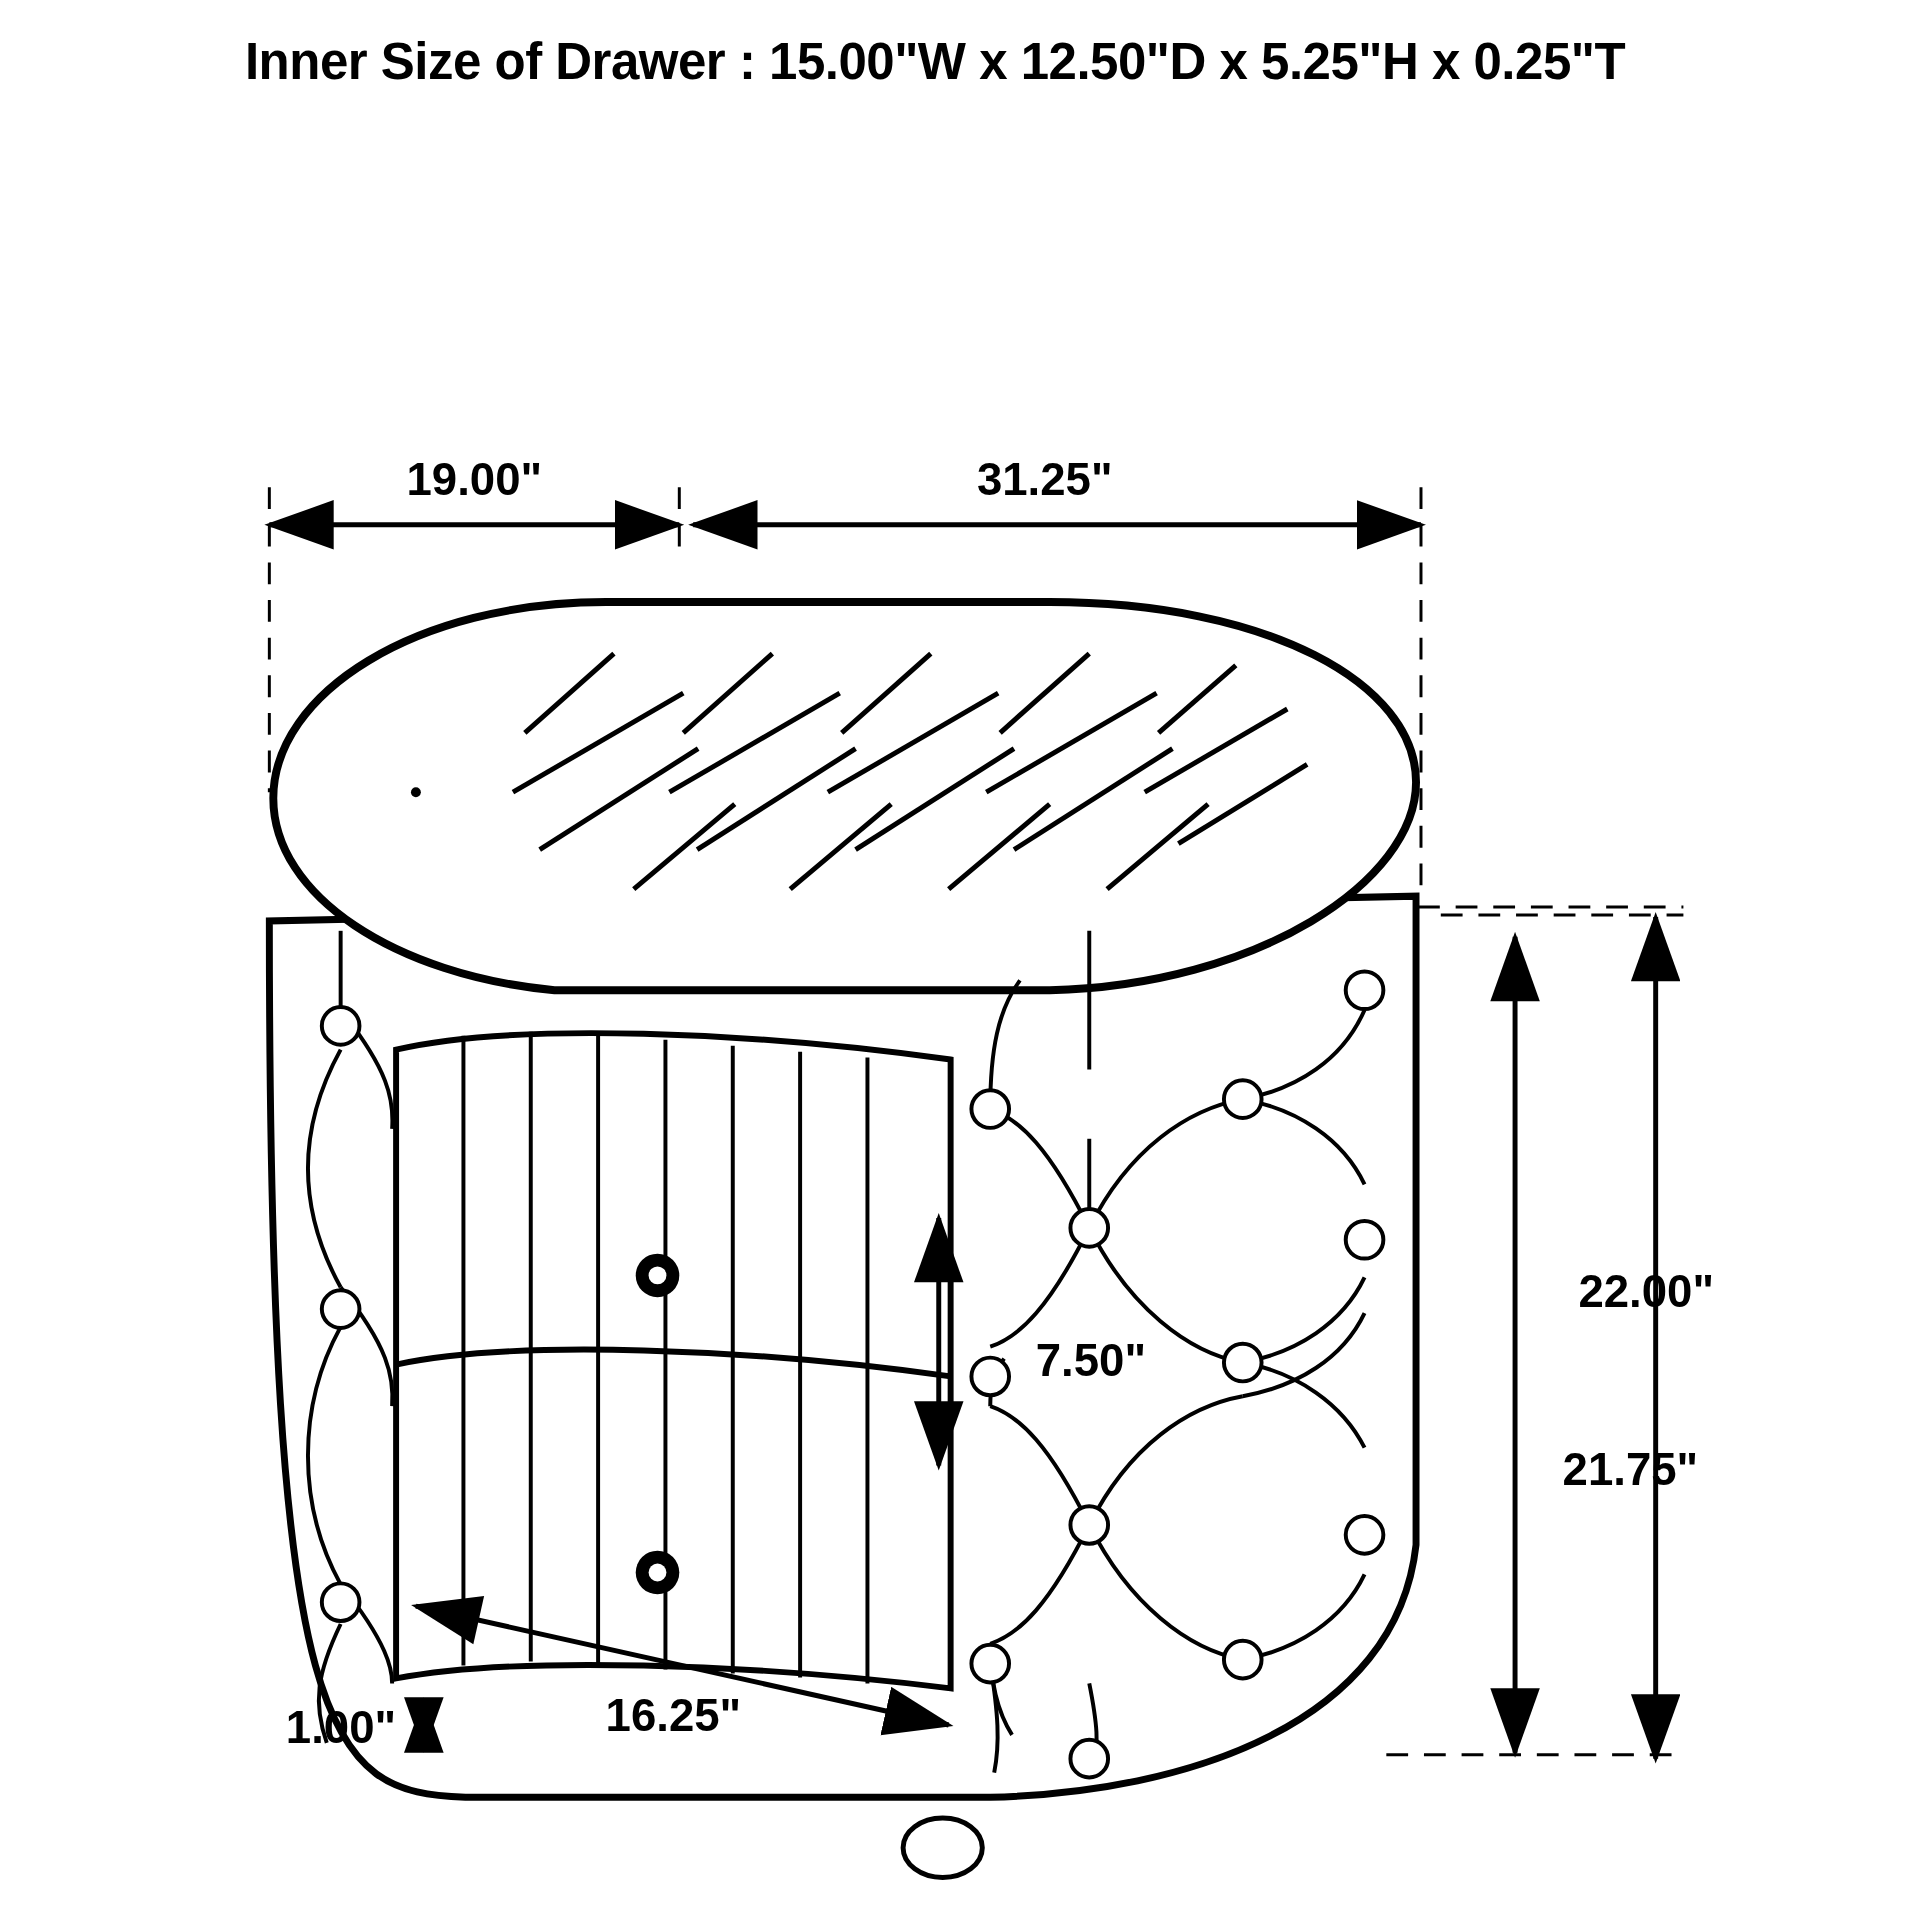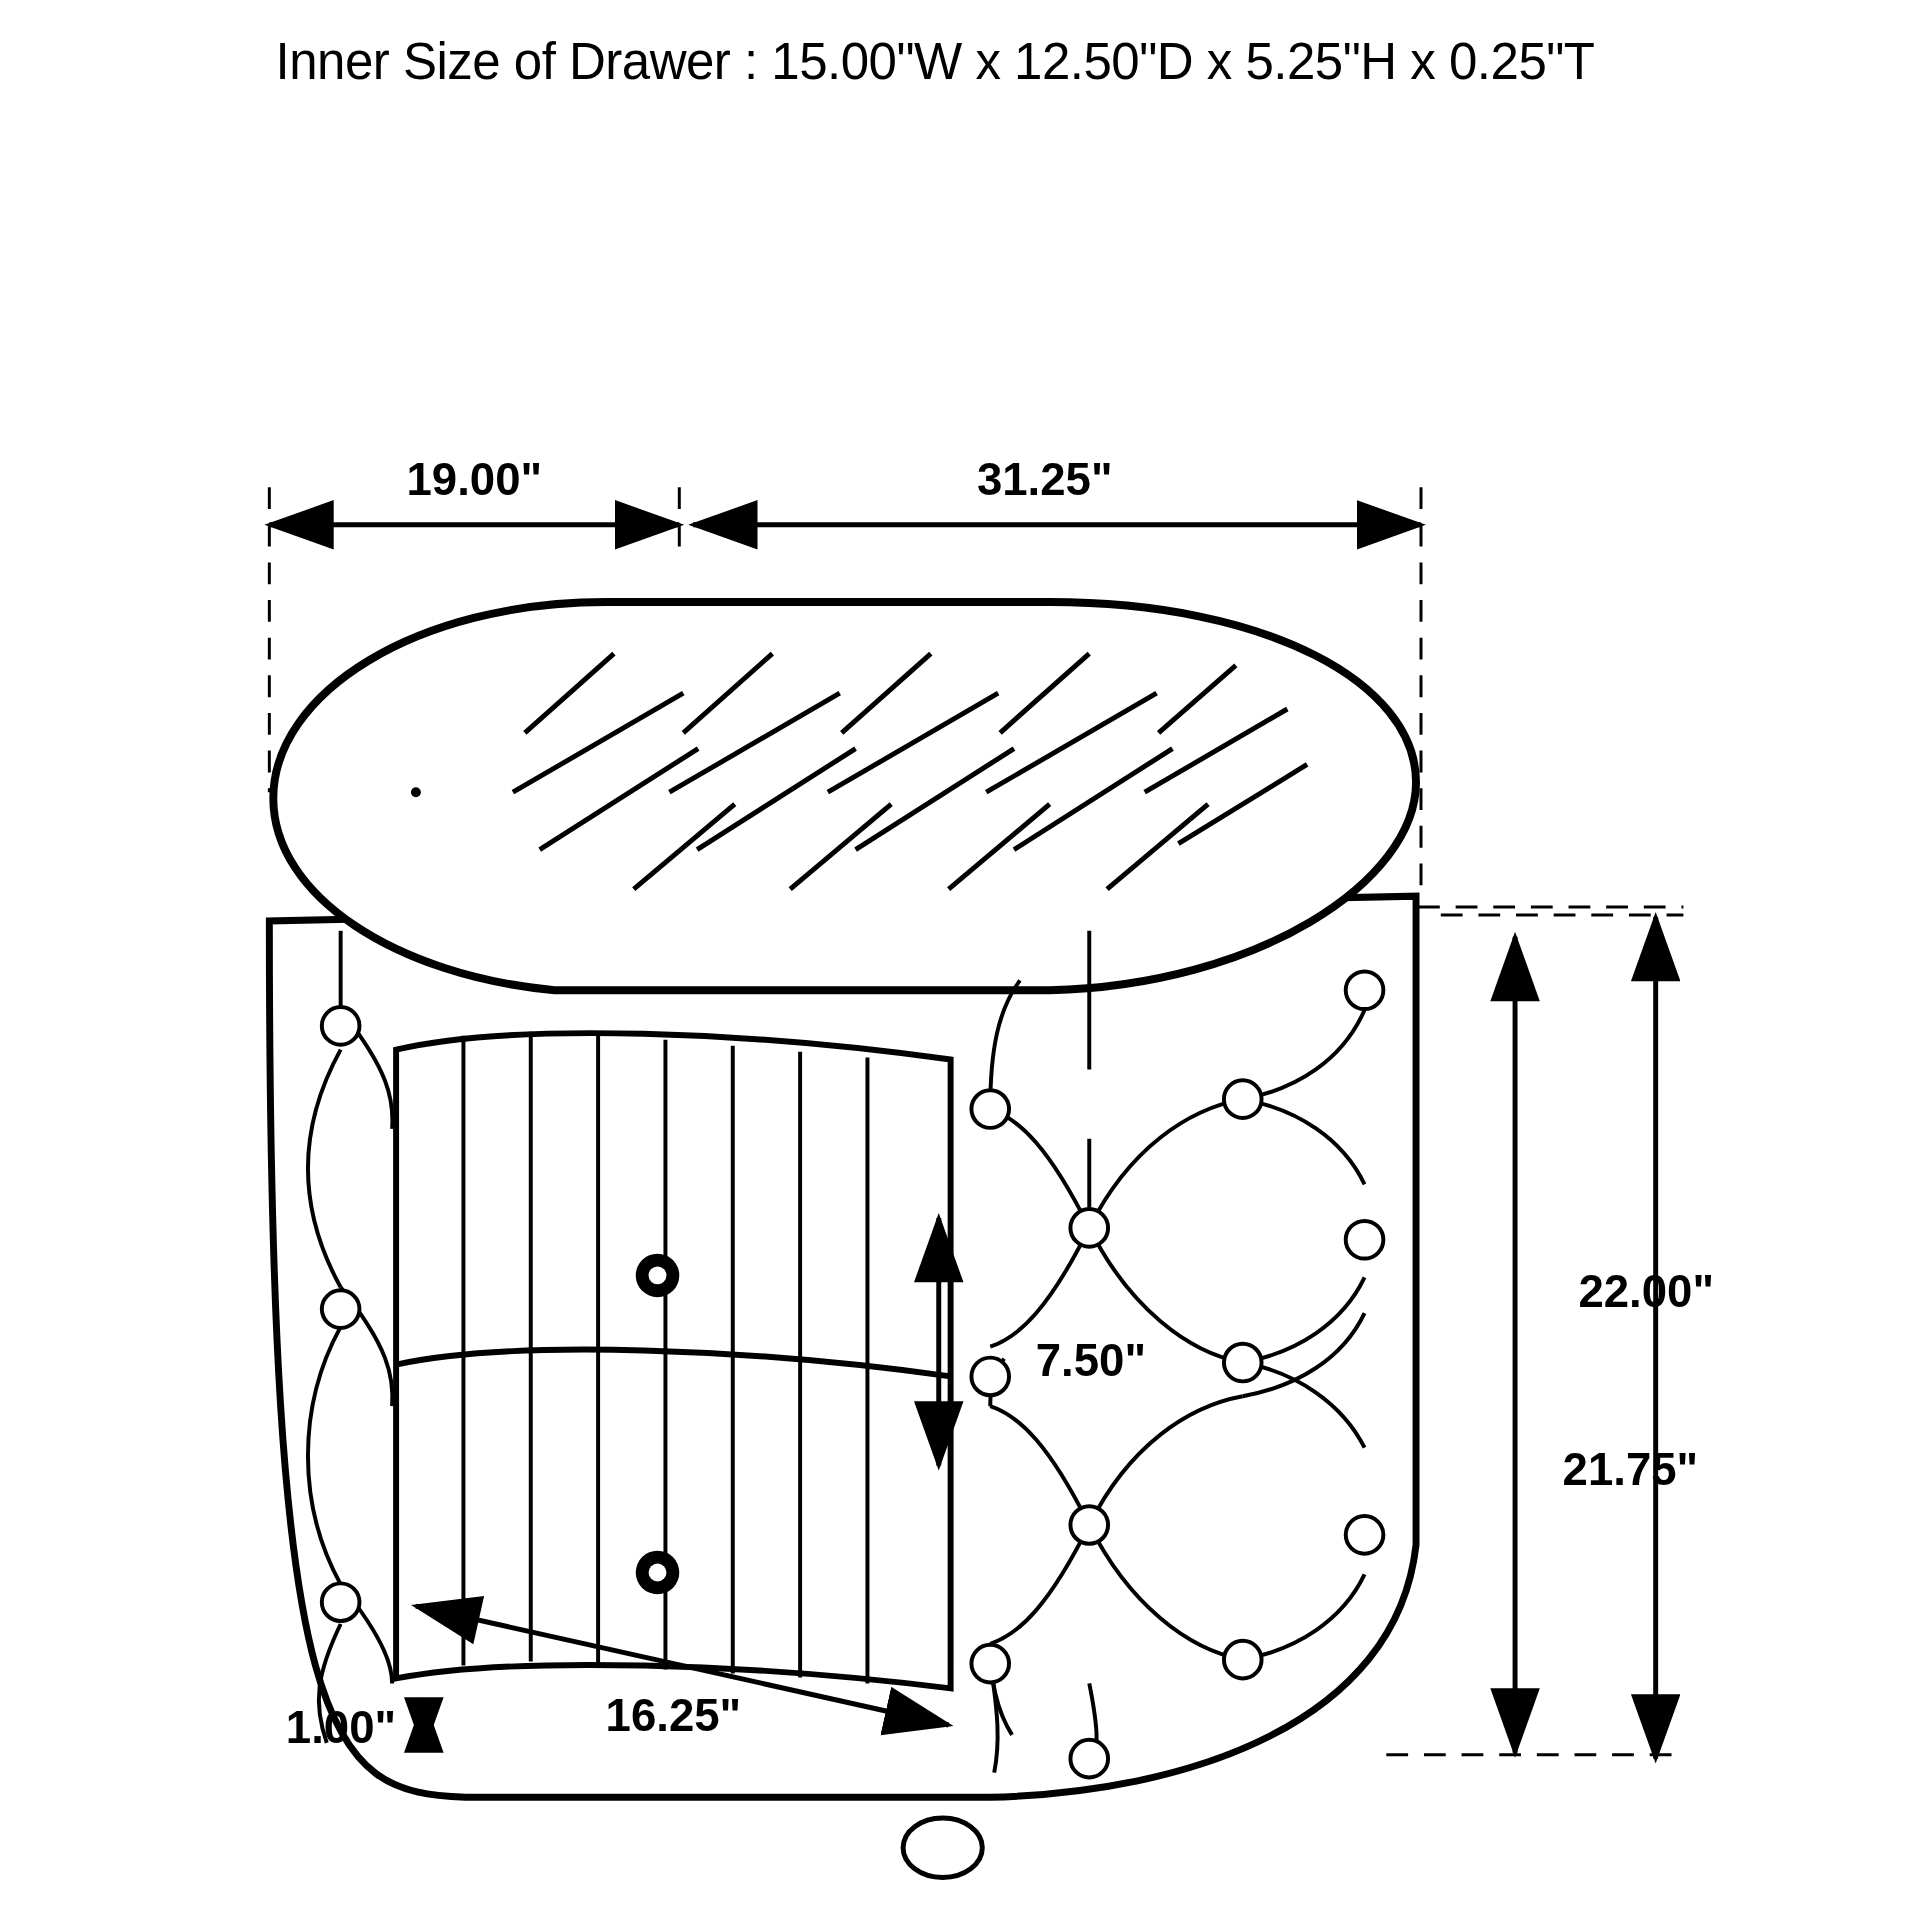--- a/index.html
+++ b/index.html
@@ -21,21 +21,21 @@
     width: 1927px;
     height: 1927px;
   }
   .title {
     position: absolute;
     left: 0;
     top: 32px;
     width: 1870px;
     text-align: center;
     font-size: 51px;
-    font-weight: normal;
+    font-weight: bold;
     letter-spacing: -0.5px;
     white-space: nowrap;
   }
   svg.diagram {
     position: absolute;
     left: 0;
     top: 0;
     width: 1927px;
     height: 1927px;
   }

